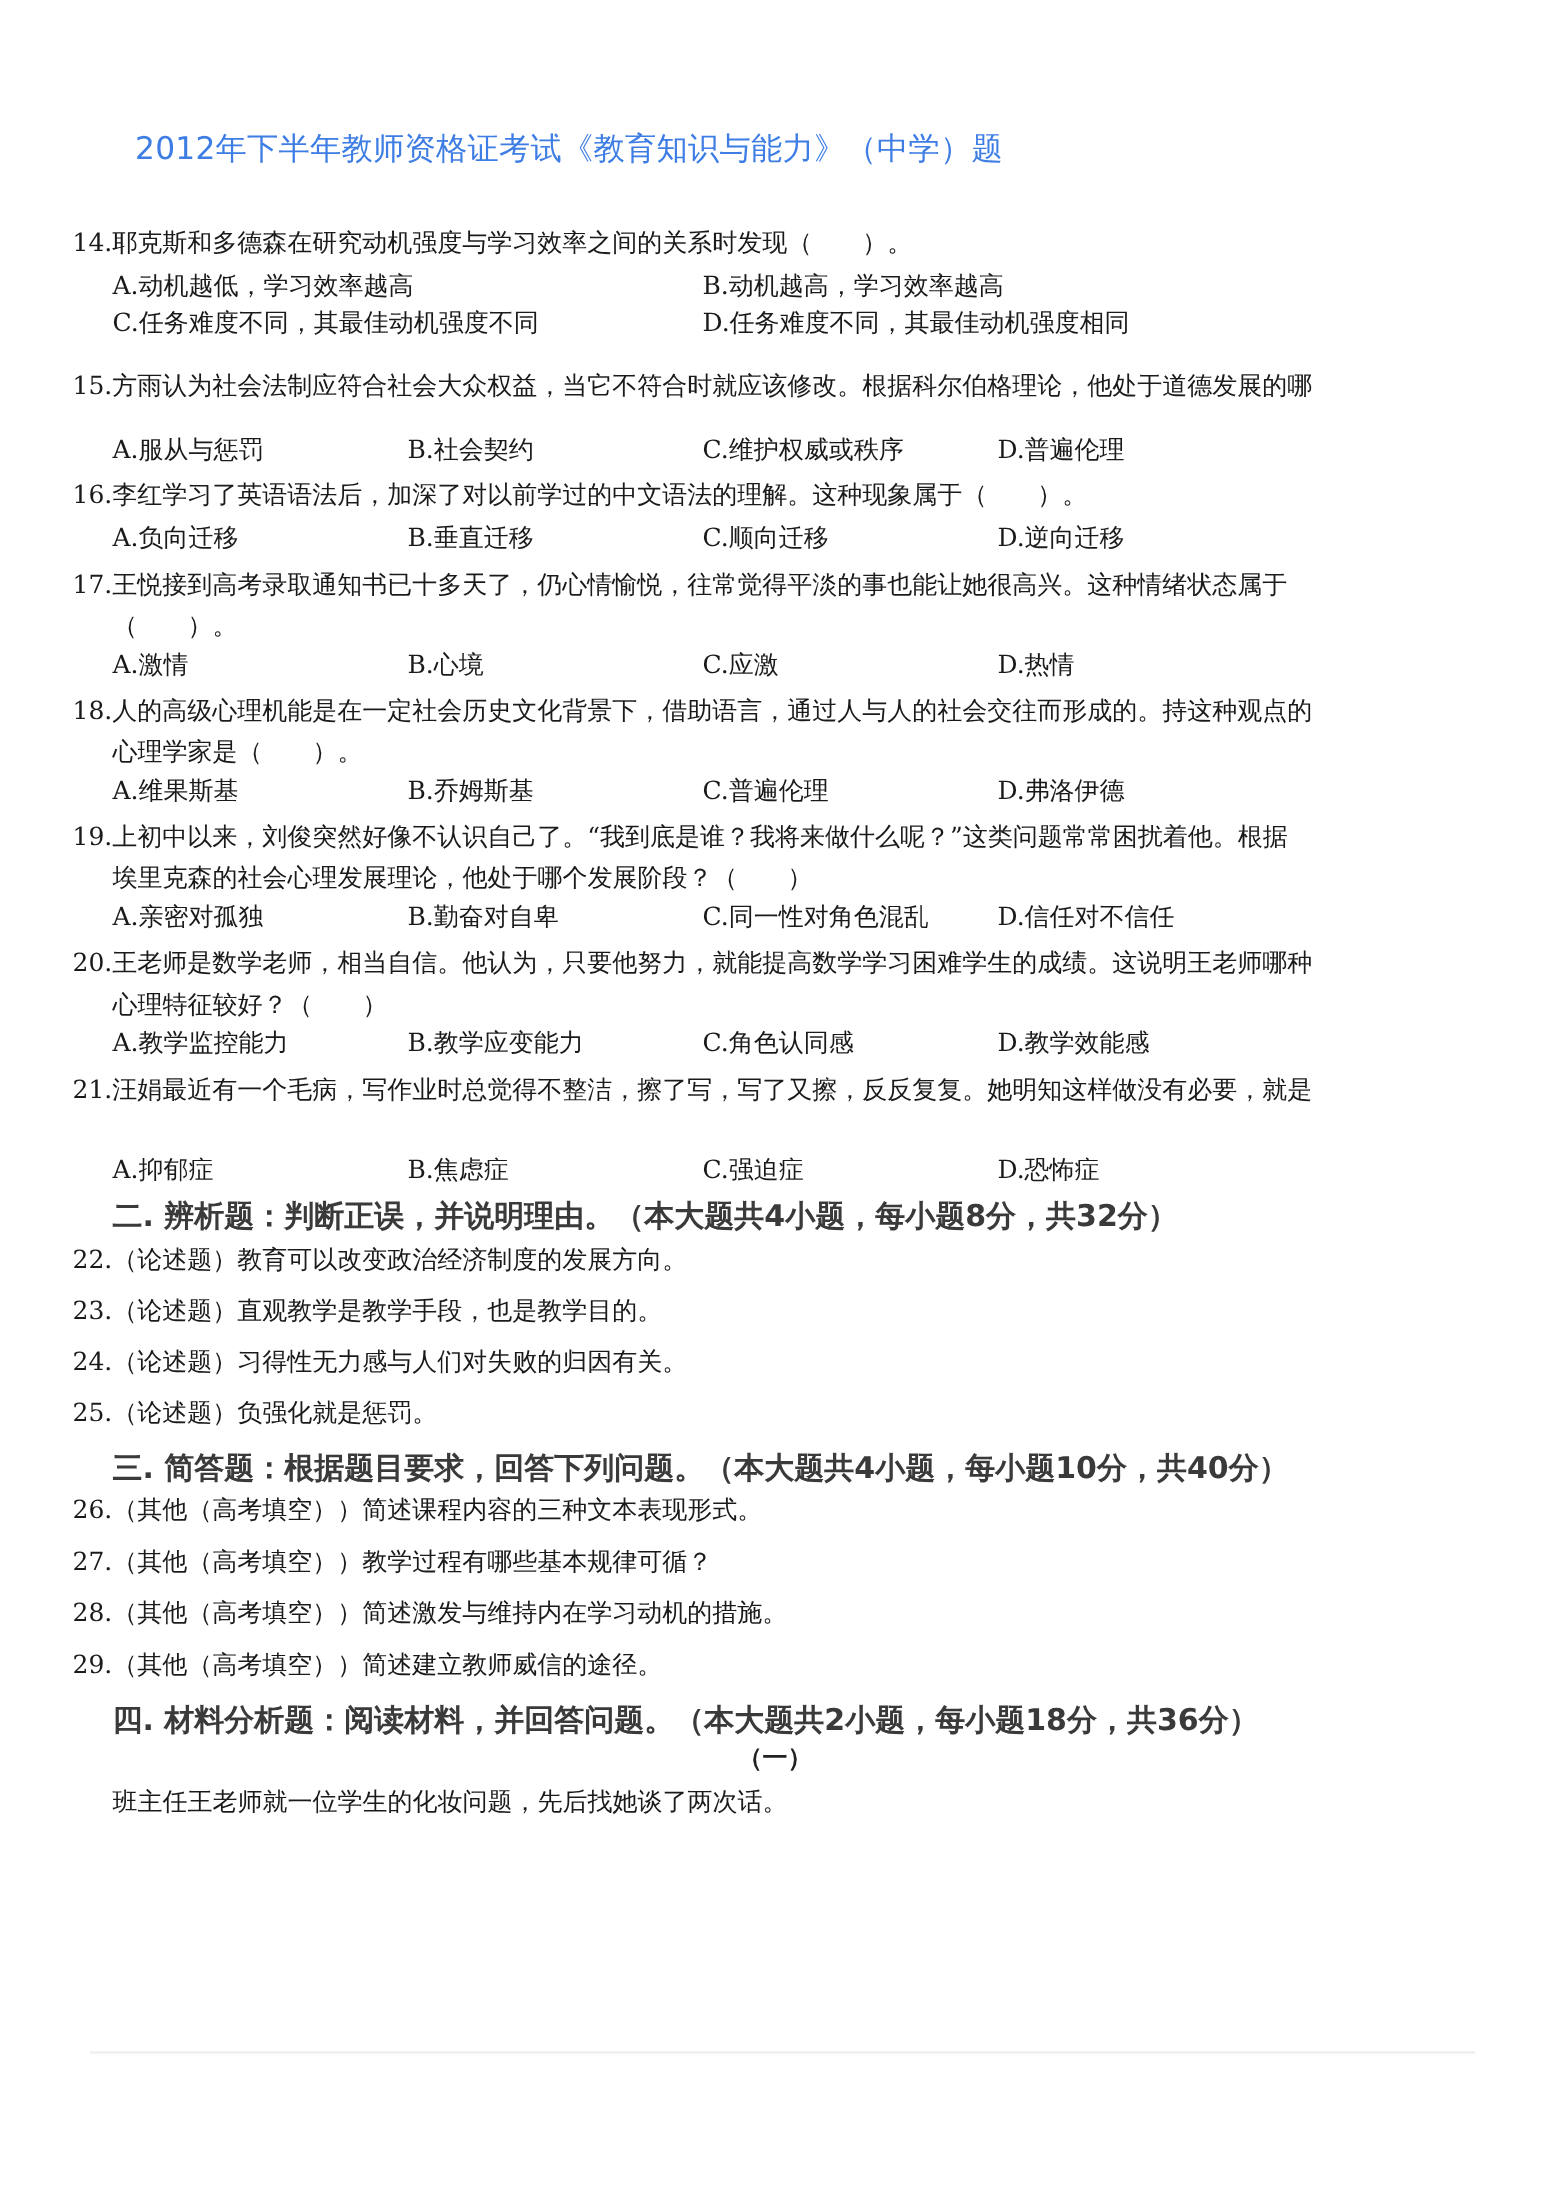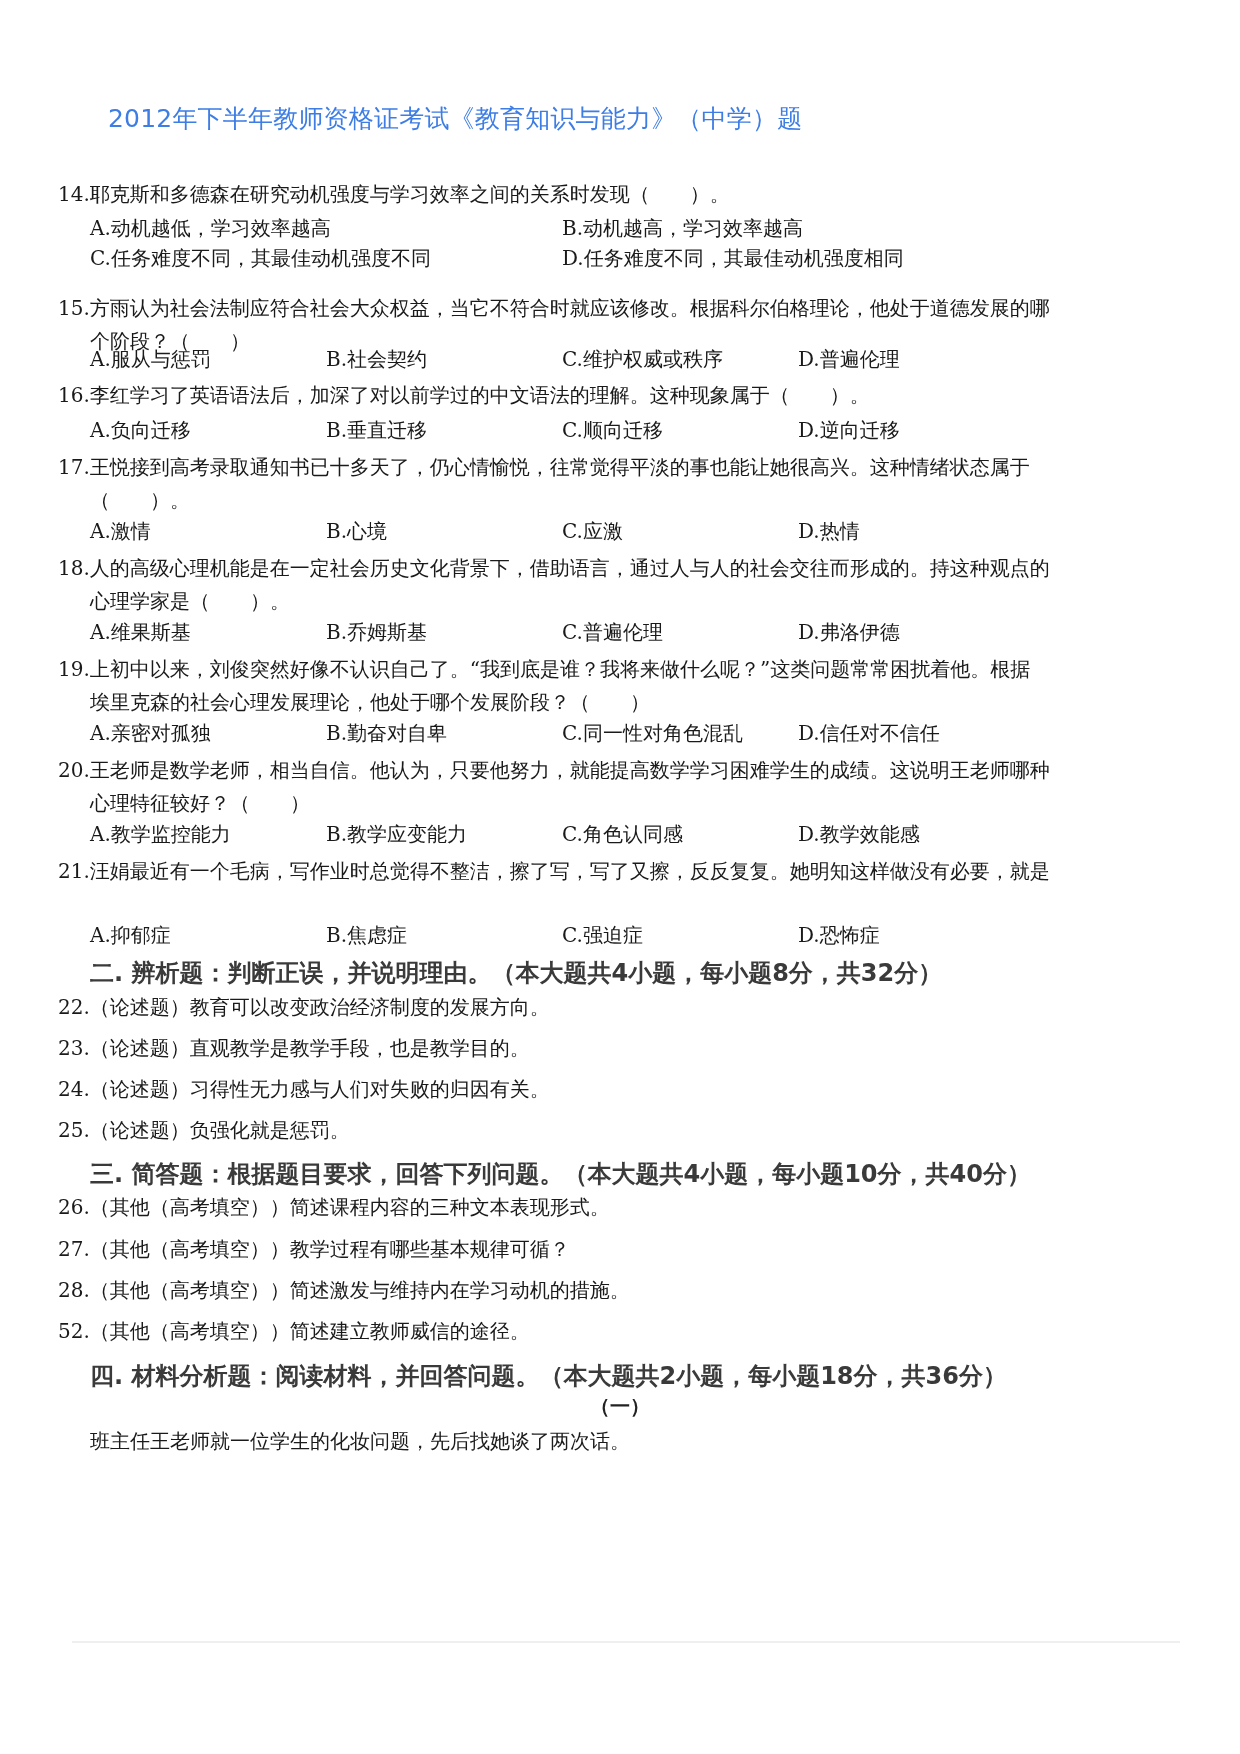--- a/index.html
+++ b/index.html
@@ -46,21 +46,20 @@
 </div>
 <div class="opts" style="top:212px; height:66px;">
   <span class="opt" style="left:0; top:0;">A.动机越低，学习效率越高</span>
   <span class="opt" style="left:472px; top:0;">B.动机越高，学习效率越高</span>
   <span class="opt" style="left:472px; top:30px;">D.任务难度不同，其最佳动机强度相同</span>
   <span class="opt" style="left:0; top:30px;">C.任务难度不同，其最佳动机强度不同</span>
 </div>
 
 <div class="q" style="top:282px;margin-top:10px;">
   <span class="stem"><span>15.</span><span>方雨认为社会法制应符合社会大众权益，当它不符合时就应该修改。根据科尔伯格理论，他处于道德发展的哪</span></span>
-  <span class="cont">个阶段？（　　）</span>
 </div>
 <div class="opts" style="top:343px; height:33px;">
   <span class="opt" style="left:0;">A.服从与惩罚</span>
   <span class="opt" style="left:236px;">B.社会契约</span>
   <span class="opt" style="left:472px;">C.维护权威或秩序</span>
   <span class="opt" style="left:708px;">D.普遍伦理</span>
 </div>
 
 <div class="q" style="top:379px;">
   <span class="stem"><span>16.</span><span>李红学习了英语语法后，加深了对以前学过的中文语法的理解。这种现象属于（　　）。</span></span>
@@ -129,19 +128,19 @@
 <div class="section-h" style="top:957px;">二. 辨析题：判断正误，并说明理由。（本大题共4小题，每小题8分，共32分）</div>
 <div class="q" style="top:991px;">22.（论述题）教育可以改变政治经济制度的发展方向。</div>
 <div class="q" style="top:1032px;">23.（论述题）直观教学是教学手段，也是教学目的。</div>
 <div class="q" style="top:1073px;">24.（论述题）习得性无力感与人们对失败的归因有关。</div>
 <div class="q" style="top:1114px;">25.（论述题）负强化就是惩罚。</div>
 
 <div class="section-h" style="top:1158px;">三. 简答题：根据题目要求，回答下列问题。（本大题共4小题，每小题10分，共40分）</div>
 <div class="q" style="top:1191px;">26.（其他（高考填空））简述课程内容的三种文本表现形式。</div>
 <div class="q" style="top:1233px;">27.（其他（高考填空））教学过程有哪些基本规律可循？</div>
 <div class="q" style="top:1274px;">28.（其他（高考填空））简述激发与维持内在学习动机的措施。</div>
-<div class="q" style="top:1315px;">52.（其他（高考填空））简述建立教师威信的途径。</div>
+<div class="q" style="top:1315px;">29.（其他（高考填空））简述建立教师威信的途径。</div>
 
 <div class="section-h" style="top:1360px;">四. 材料分析题：阅读材料，并回答问题。（本大题共2小题，每小题18分，共36分）</div>
 <div class="sub-center" style="top:1393px;">（一）</div>
 <div class="para" style="top:1428px;">班主任王老师就一位学生的化妆问题，先后找她谈了两次话。</div>
 
 <div class="divider"></div>
 
 </body></html>

